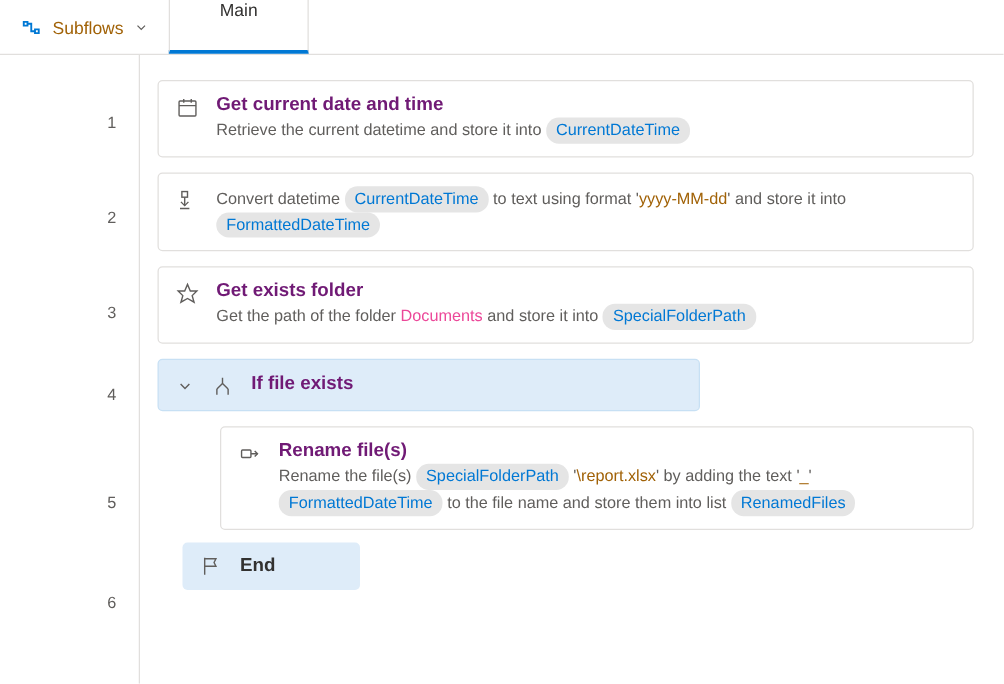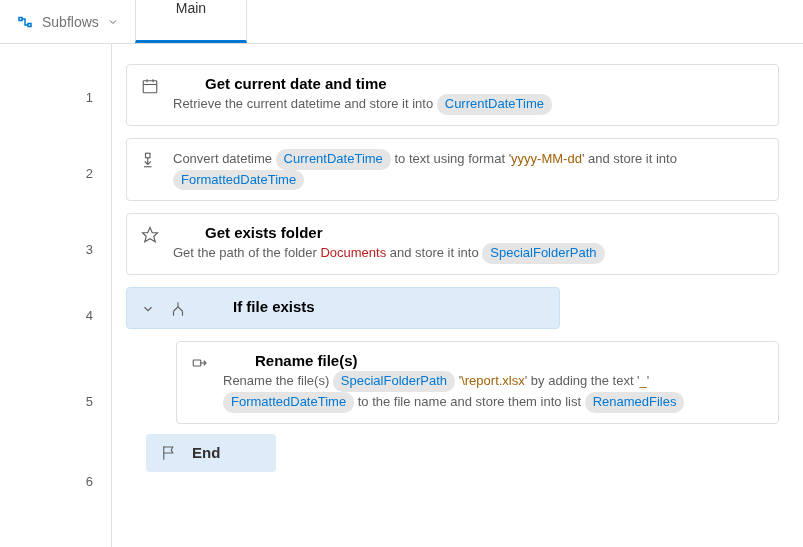--- a/index.html
+++ b/index.html
@@ -19,21 +19,21 @@
       height: 44px;
     }
     .subflows-btn {
       display: flex;
       align-items: center;
       gap: 8px;
       padding: 0 16px;
       cursor: pointer;
     }
     .subflows-btn .icon-flow { color: #0078d4; }
-    .subflows-btn span.lbl { color: #737373; font-size: 14px; }
+    .subflows-btn span.lbl { color: #a16207; font-size: 14px; }
     .subflows-btn .chev { color: #605e5c; }
     .tab {
       display: flex;
       align-items: flex-start;
       justify-content: center;
       padding: 0 40px;
       border-left: 1px solid #e1dfdd;
       border-right: 1px solid #e1dfdd;
       border-bottom: 3px solid #0078d4;
       font-size: 14px;
@@ -88,41 +88,40 @@
     .action-card .action-icon {
       width: 18px;
       color: #605e5c;
       flex-shrink: 0;
       padding-top: 2px;
     }
     .action-card .body { flex: 1; }
     .action-title {
       font-weight: 600;
       font-size: 15px;
-      color: #000000;
+      color: #701a75;
       margin-bottom: 2px;
-      margin-left: 32px;
     }
     .action-desc {
       font-size: 13px;
       color: #605e5c;
       line-height: 1.6;
     }
     .var-pill {
       display: inline-block;
       background: #e5e5e5;
       color: #0078d4;
       padding: 0px 8px;
       border-radius: 10px;
       font-size: 13px;
       vertical-align: baseline;
     }
     .lit { color: #a16207; }
     .lit-q { color: #605e5c; }
-    .link-text { color: #b91c1c; margin-top: 16px; }
+    .link-text { color: #ec4899; margin-top: 16px; }
     .collapse-chev {
       color: #605e5c;
       padding-top: 4px;
       flex-shrink: 0;
       cursor: pointer;
     }
     .nested-block {
       margin-left: 20px;
       display: flex;
       flex-direction: column;
@@ -132,21 +131,21 @@
       margin-left: 30px;
       justify-content: center;
     }
     .end-row {
       display: flex;
       align-items: center;
       gap: 14px;
       padding: 10px 14px;
       background: #deecf9;
       border-radius: 4px;
-      width: 130px;
+      width: 142px;
     }
     .end-row .action-icon { color: #605e5c; }
     .end-title { font-weight: 600; font-size: 15px; }
     svg { display: block; }
   </style>
 </head>
 <body>
 
 <div class="top-bar">
   <div class="subflows-btn">

